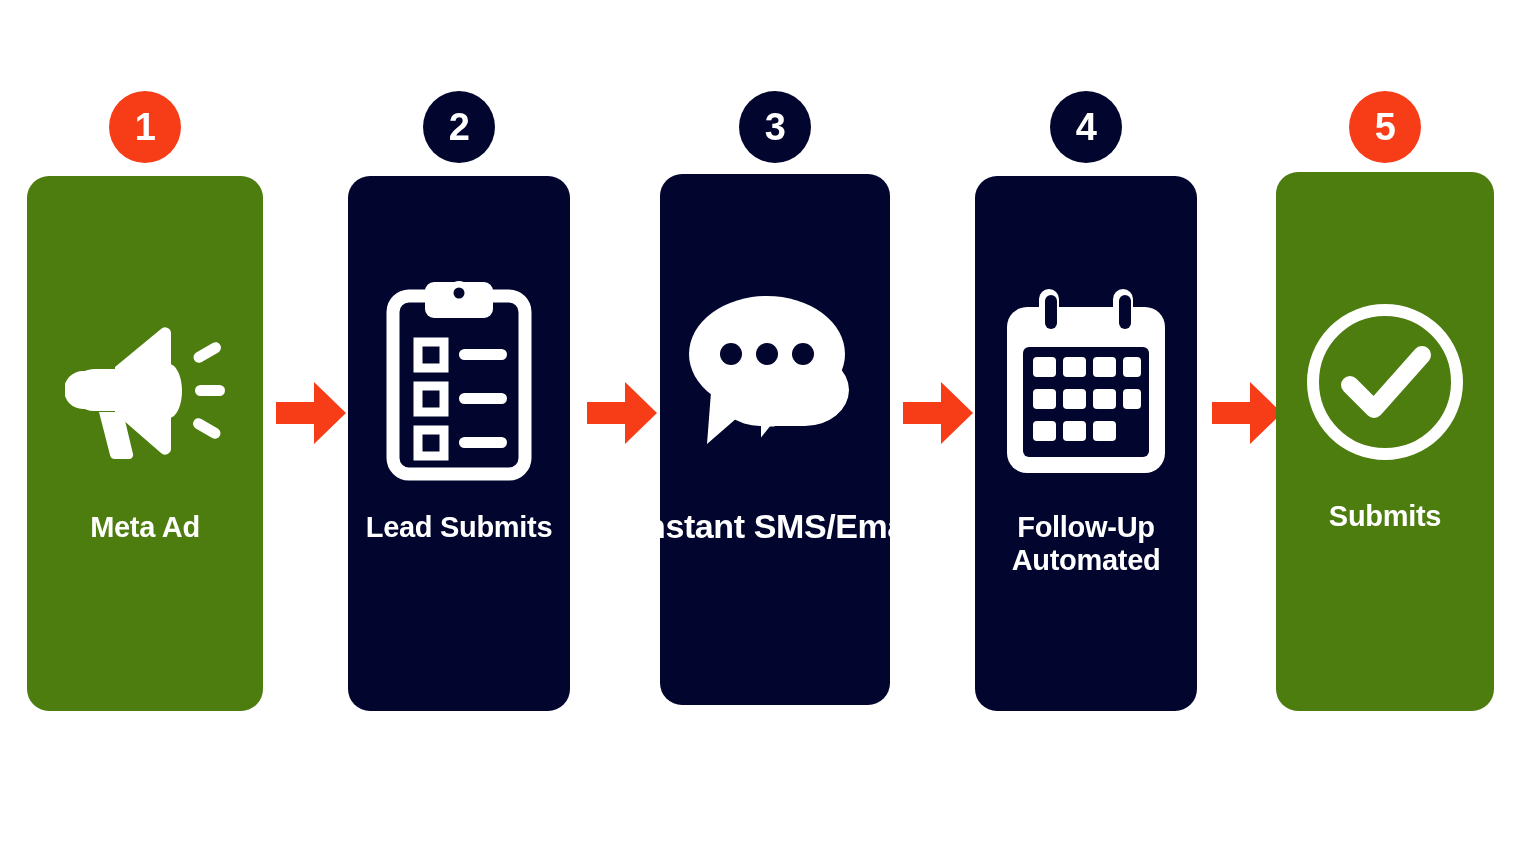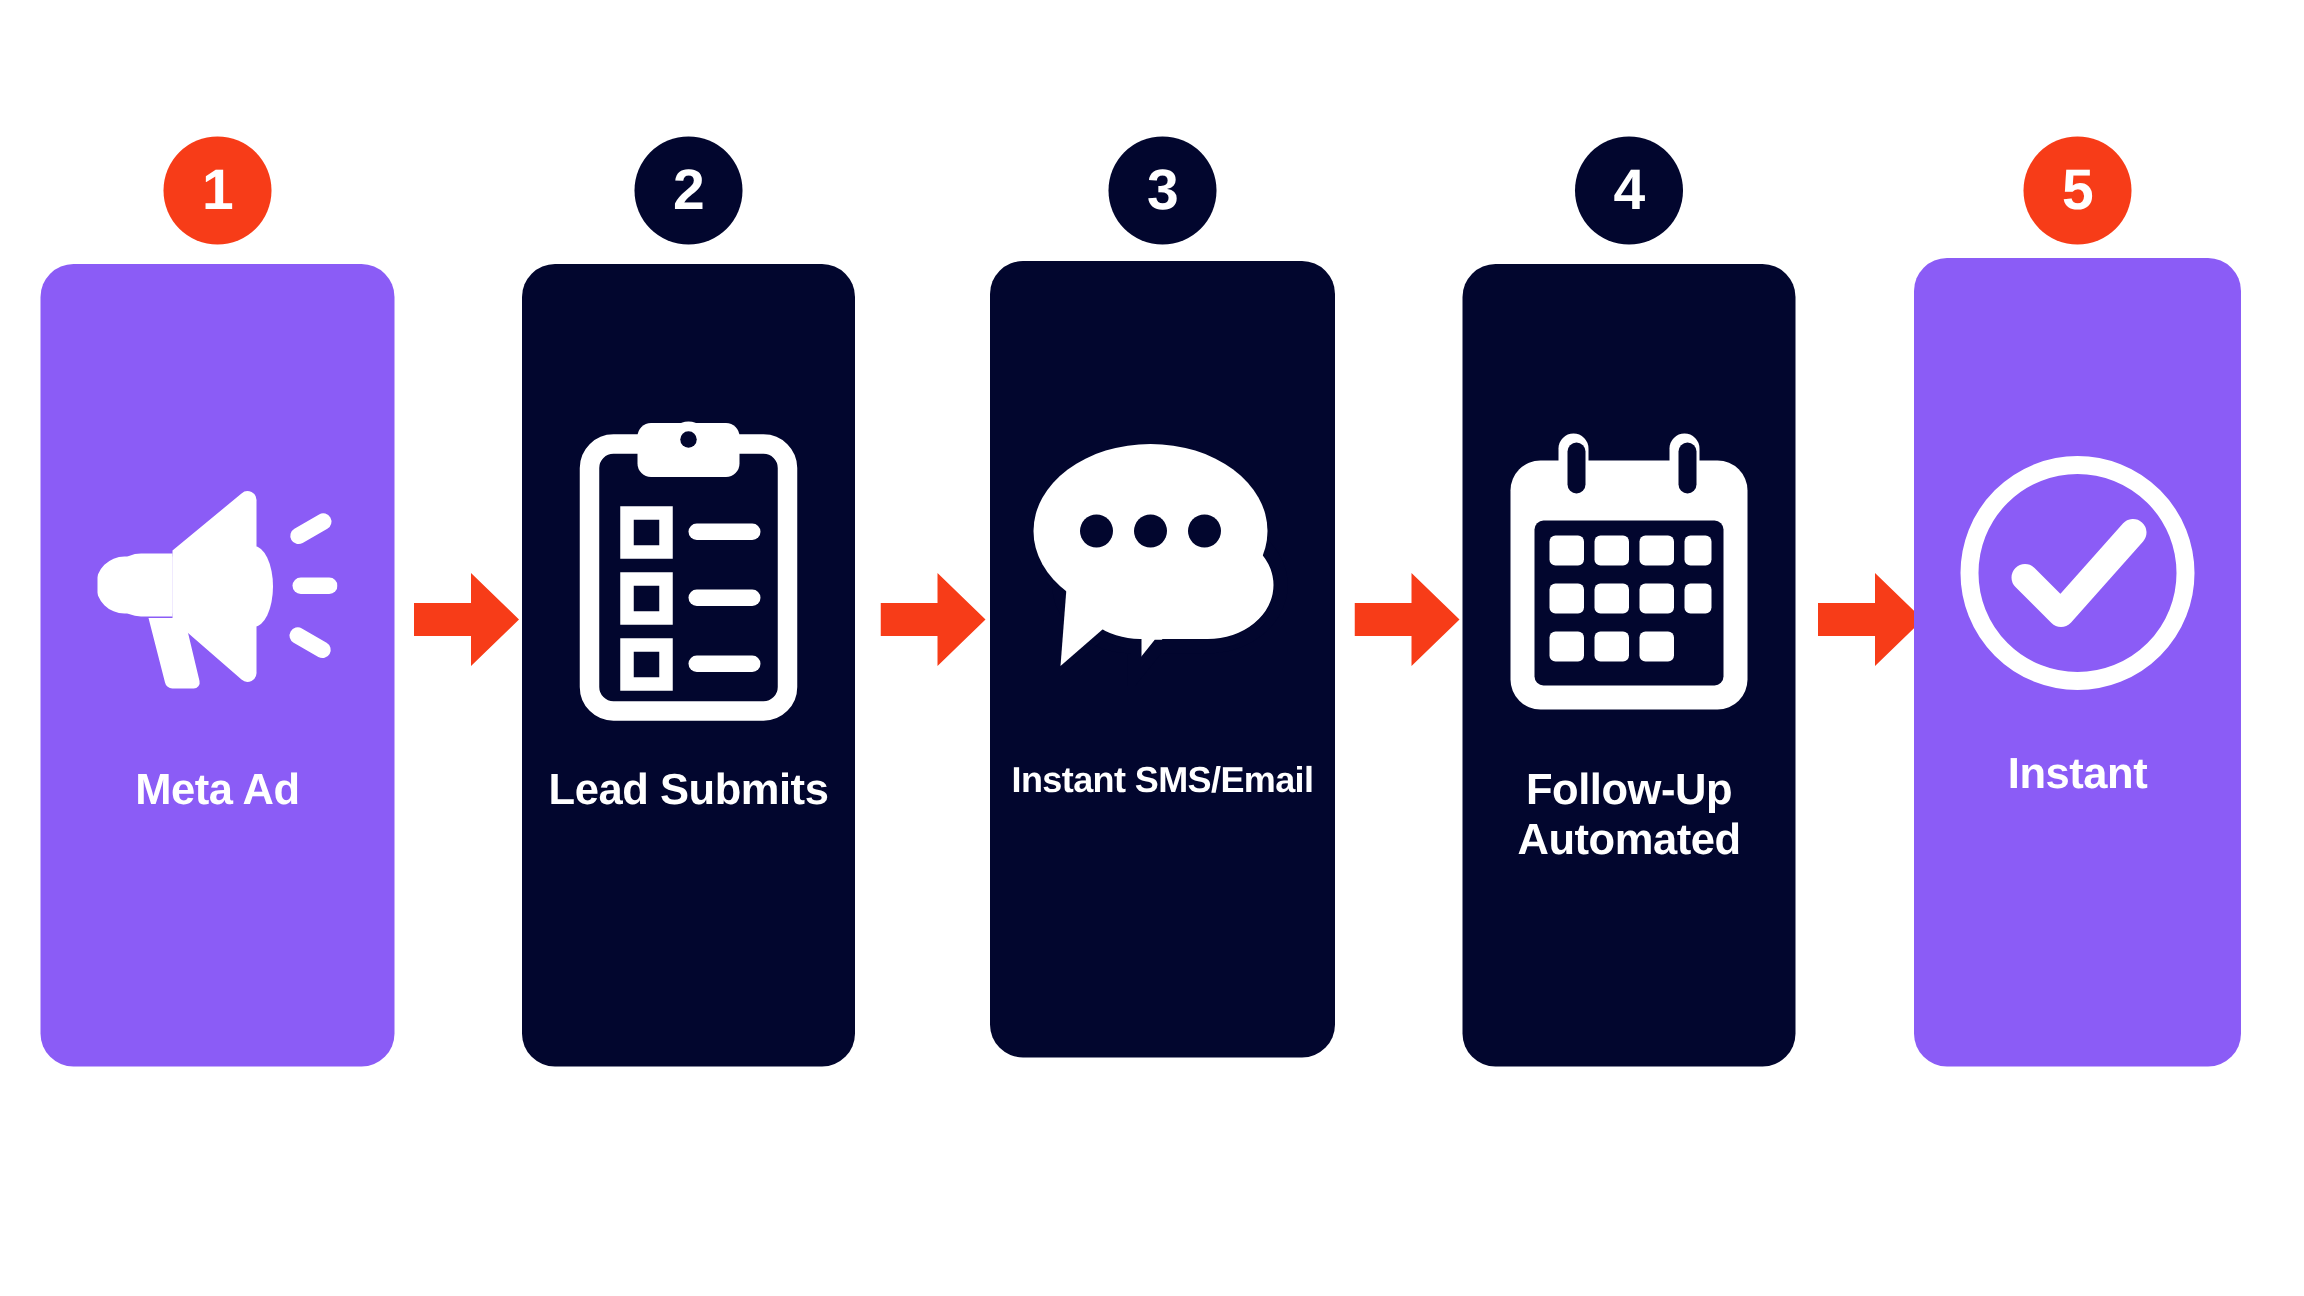--- a/index.html
+++ b/index.html
@@ -53,21 +53,21 @@
   .card {
     position: absolute;
     left: 0;
     border-radius: 22px;
     display: flex;
     flex-direction: column;
     align-items: center;
     justify-content: flex-start;
     overflow: visible;
   }
-  .card.orange { background: #8b5cf6; }
+  .card.orange { background: #4d7c0f; }
   .card.navy   { background: #02062E; }
 
   .icon-wrap {
     position: absolute;
     left: 0;
     right: 0;
     display: flex;
     align-items: center;
     justify-content: center;
   }
@@ -76,21 +76,21 @@
     position: absolute;
     left: -24px;
     right: -24px;
     text-align: center;
     color: #ffffff;
     font-weight: bold;
     line-height: 1.15;
     white-space: nowrap;
   }
   .label-line1 { font-size: 29px; letter-spacing: -0.3px; }
-  .label-line2 { font-size: 24px; letter-spacing: -0.4px; }
+  .label-line2 { font-size: 34px; letter-spacing: -0.4px; }
 
   
   .arrow {
     position: absolute;
     top: 376px;
     width: 72px;
     height: 74px;
   }
 </style>
 </head>
@@ -232,18 +232,18 @@
       <span>5</span>
     </div>
     <div class="card orange" style="top:172px; width:218px; height:539px;">
       <div class="icon-wrap" style="top:120px; height:180px;">
         <svg width="166" height="166" viewBox="0 0 166 166">
           <circle cx="83" cy="83" r="72" fill="none" stroke="#ffffff" stroke-width="12"></circle>
           <path d="M48 86 L72 110 L120 56" fill="none" stroke="#ffffff" stroke-width="18" stroke-linecap="round" stroke-linejoin="round"></path>
         </svg>
       </div>
       <div class="label-wrap" style="top:328px;">
-        <div class="label-line1">Instant</div>
+        <div class="label-line1">Submits</div>
       </div>
     </div>
   </div>
 
 </div>
 
 </body></html>

